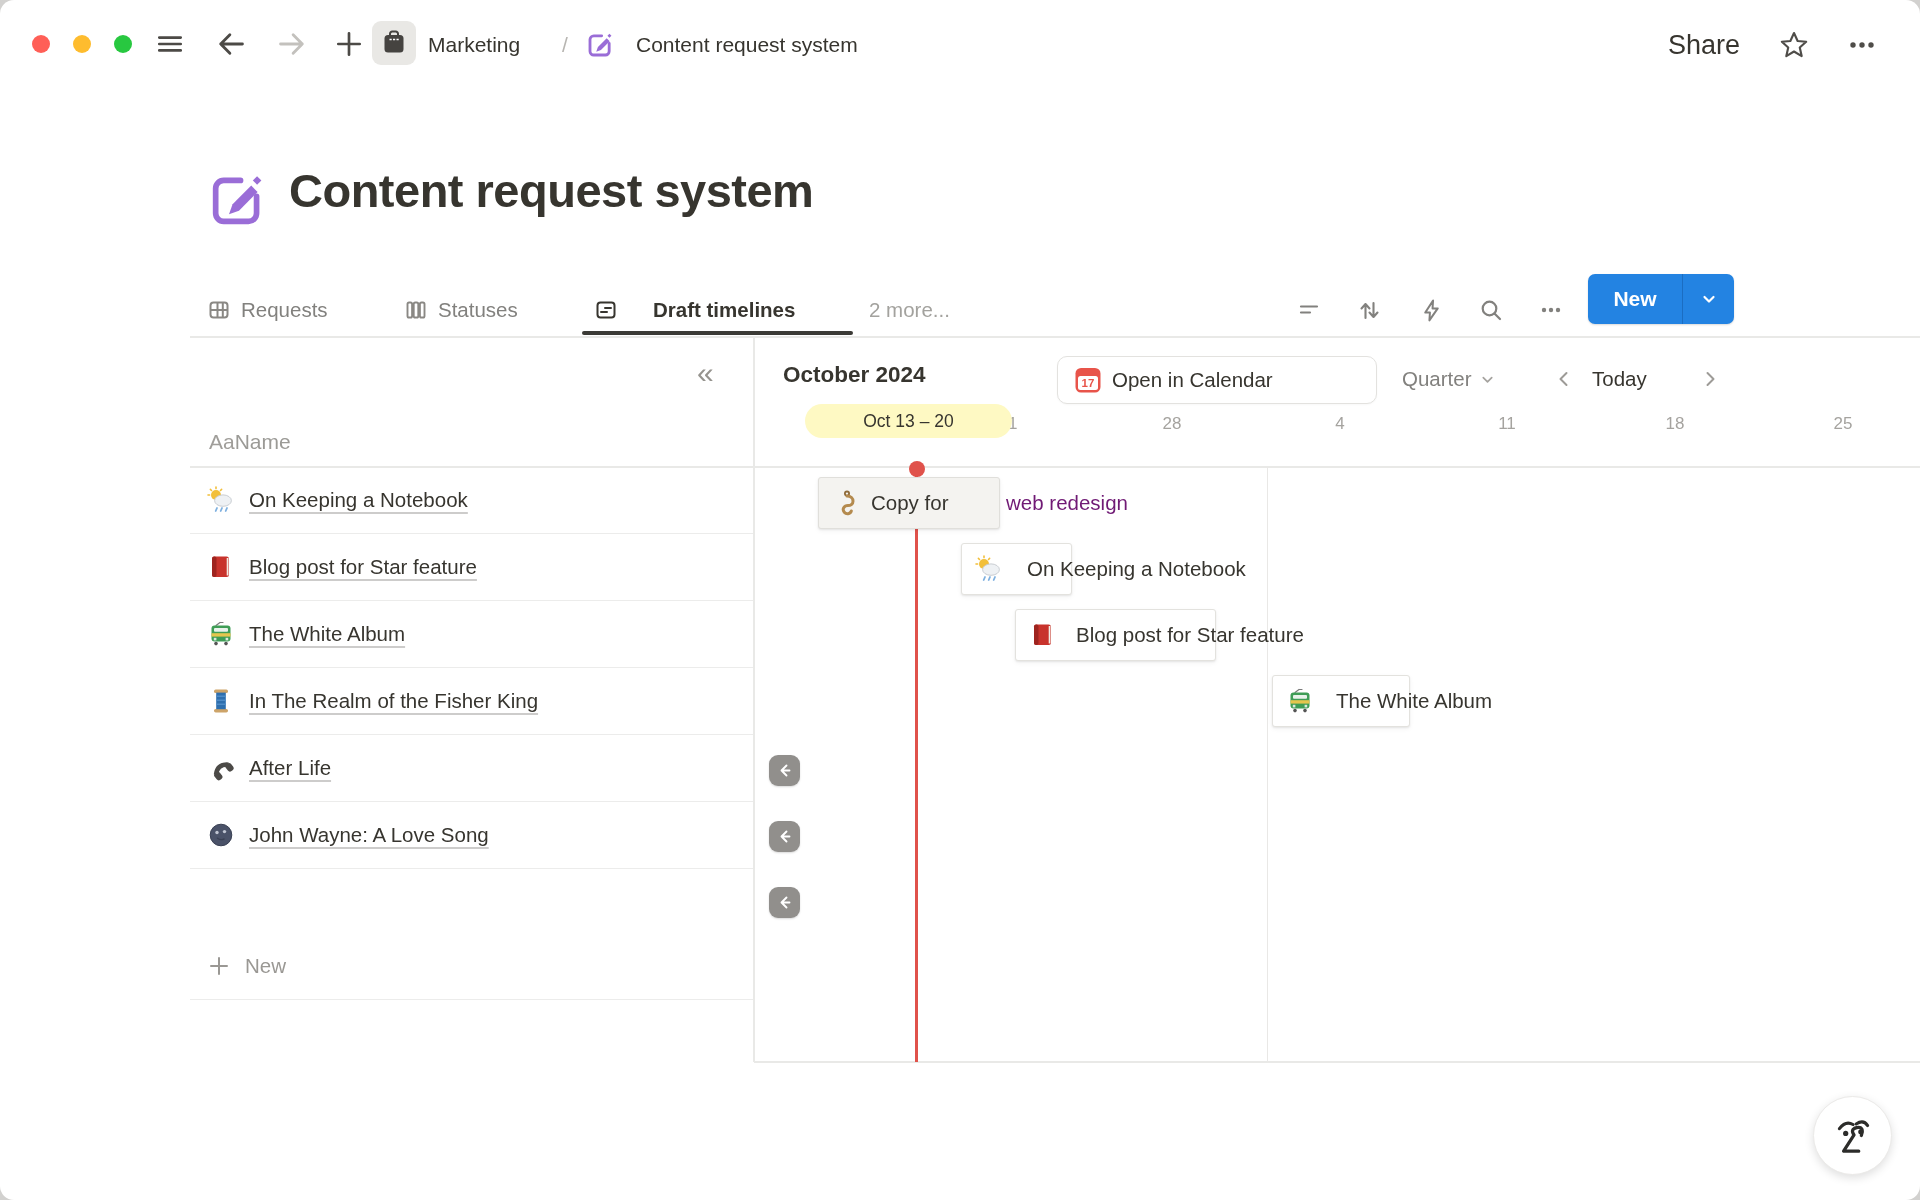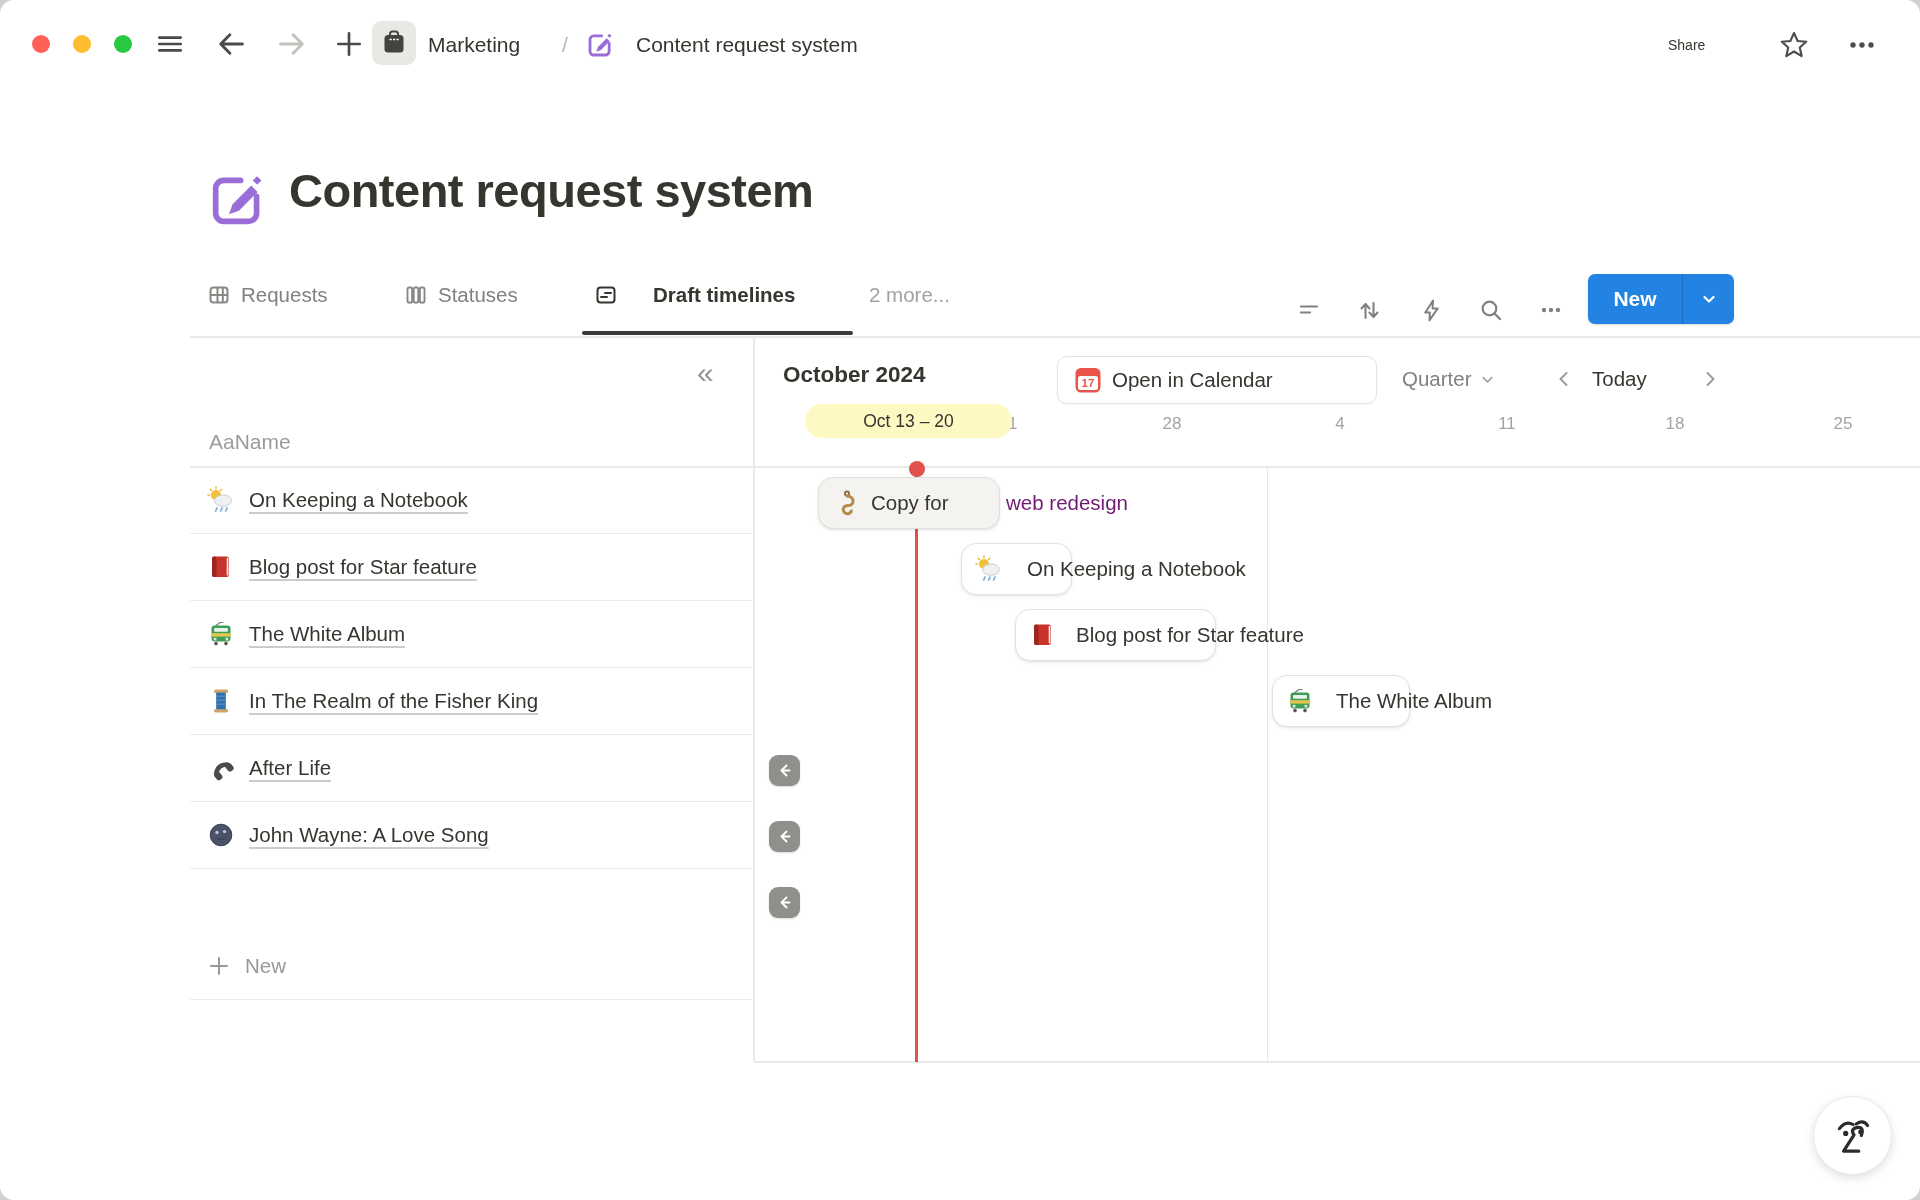--- a/index.html
+++ b/index.html
@@ -9,21 +9,21 @@
   svg{display:block;}
   
   .dot{position:absolute;top:35px;width:18px;height:18px;border-radius:50%;}
   .navico{position:absolute;top:26px;width:36px;height:36px;display:flex;align-items:center;justify-content:center;cursor:pointer;}
   .crumb-chip{position:absolute;left:372px;top:21px;width:44px;height:44px;border-radius:9px;background:#e9e8e5;display:flex;align-items:center;justify-content:center;}
   .crumb-txt{position:absolute;top:0;height:90px;display:flex;align-items:center;font-size:21px;color:#37352f;}
   .topbar-right{position:absolute;top:0;height:90px;display:flex;align-items:center;color:#4f4d49;}
   
   .page-title{position:absolute;left:289px;top:163px;font-size:47px;font-weight:700;color:#37352f;letter-spacing:-0.5px;}
   
-  .tab{position:absolute;top:283px;height:53px;display:flex;align-items:flex-start;gap:10px;font-size:20.5px;color:#82817e;cursor:pointer;}
+  .tab{position:absolute;top:283px;height:53px;display:flex;align-items:center;gap:10px;font-size:20.5px;color:#82817e;cursor:pointer;}
   .tab.active{color:#37352f;font-weight:600;}
   .tab-underline{position:absolute;left:582px;top:331px;width:271px;height:4px;background:#3b3a36;border-radius:2px;}
   .tabs-border{position:absolute;left:190px;right:0;top:336px;height:1.5px;background:#e9e9e7;}
   .toolico{position:absolute;top:292px;width:36px;height:36px;display:flex;align-items:center;justify-content:center;cursor:pointer;}
   .new-btn{position:absolute;left:1588px;top:274px;width:146px;height:50px;border-radius:7px;background:#2383e2;display:flex;color:#fff;cursor:pointer;box-shadow:0 1px 2px rgba(0,0,0,.15);}
   .new-btn .nb-main{width:94px;display:flex;align-items:center;justify-content:center;font-size:21px;font-weight:600;border-right:1px solid #1b6dc2;}
   .new-btn .nb-chev{flex:1;display:flex;align-items:center;justify-content:center;}
   
   .collapse{position:absolute;left:697px;top:356px;font-size:30px;color:#96948f;cursor:pointer;}
   .col-head{position:absolute;left:209px;top:418px;height:47px;display:flex;align-items:center;font-size:21px;color:#a09e9a;}
@@ -47,21 +47,21 @@
   .quarter{position:absolute;left:1402px;top:356px;height:46px;display:flex;align-items:center;gap:8px;font-size:20.5px;color:#82817e;cursor:pointer;}
   .navchev{position:absolute;top:356px;height:46px;display:flex;align-items:center;font-size:30px;color:#8f8d89;cursor:pointer;}
   .today{position:absolute;left:1592px;top:356px;height:46px;display:flex;align-items:center;font-size:20.5px;color:#37352f;cursor:pointer;}
   
   .week-label{position:absolute;top:414px;width:80px;text-align:center;font-size:17px;color:#a5a39f;z-index:1;}
   .range-pill{position:absolute;left:805px;top:404px;width:207px;height:34px;border-radius:17px;background:#fef9c3;display:flex;align-items:center;justify-content:center;font-size:17.5px;color:#37352f;z-index:2;}
   .gridline{position:absolute;left:1267px;top:467px;width:1px;height:595px;background:#e9e8e6;}
   .tl-bottom{position:absolute;left:754px;right:0;top:1061px;height:1.5px;background:#e9e9e7;}
   .today-line{position:absolute;left:915px;top:469px;width:2.5px;height:593px;background:#e0524b;z-index:2;}
   .today-dot{position:absolute;left:909px;top:461px;width:16px;height:16px;border-radius:50%;background:#e0524b;z-index:3;}
-  .tl-bar{position:absolute;height:52px;background:#fff;border:1.5px solid #e3e2de;border-radius:15px;display:flex;align-items:center;z-index:3;cursor:pointer;
+  .tl-bar{position:absolute;height:52px;background:#fff;border:1.5px solid #e3e2de;border-radius:3px;display:flex;align-items:center;z-index:3;cursor:pointer;
     box-shadow:0 1px 2px rgba(15,15,15,.07),0 2px 5px rgba(15,15,15,.05);box-sizing:border-box;overflow:hidden;}
   .tl-bar.drag{background:#f4f3f0;border-color:#e0dfdb;}
   .tl-bar .emoji{margin-left:13px;}
   .tl-bar .lbl{margin-left:11px;font-size:20.5px;font-weight:500;color:#37352f;white-space:nowrap;}
   .tl-text{position:absolute;height:52px;display:flex;align-items:center;font-size:20.5px;font-weight:500;color:#37352f;white-space:nowrap;z-index:4;}
   .tl-ghost{position:absolute;height:52px;display:flex;align-items:center;font-size:20.5px;font-weight:400;color:#701a75;white-space:nowrap;z-index:1;}
   .chip{position:absolute;left:769px;width:31px;height:31px;border-radius:9px;background:#918f8c;color:#fff;display:flex;align-items:center;justify-content:center;font-size:17px;cursor:pointer;z-index:3;box-shadow:0 1px 2px rgba(0,0,0,.15);}
   
   .face-btn{position:absolute;left:1813px;top:1096px;width:77px;height:77px;border-radius:50%;background:#fff;border:1px solid #ebeae8;box-shadow:0 3px 10px rgba(0,0,0,.13);display:flex;align-items:center;justify-content:center;cursor:pointer;}
 </style>
@@ -118,21 +118,21 @@
     <span>
         <svg width="30" height="30" viewBox="0 0 36 36">
           <path d="M20 7H10.5A4.5 4.5 0 0 0 6 11.5v14A4.5 4.5 0 0 0 10.5 30h14A4.5 4.5 0 0 0 29 25.5V16" fill="none" stroke="#9a6dd7" stroke-width="3.4" stroke-linecap="round"></path>
           <path d="M13.5 26l2-5.6L26 9.9l3.6 3.6-10.5 10.5-5.6 2z" fill="#9a6dd7"></path>
           <path d="M29.3 4.6l2.4 2.4-2.4 2.4-2.4-2.4z" fill="#9a6dd7"></path>
         </svg>
       </span>
   </div>
   <div class="crumb-txt" style="left:636px;">Content request system</div>
 
-  <div class="topbar-right" style="left:1668px;font-size:14px;color:#37352f;">Share</div>
+  <div class="topbar-right" style="left:1668px;font-size:27px;color:#37352f;">Share</div>
   <div class="topbar-right" style="left:1778px;">
     <span>
         <svg width="32" height="32" viewBox="0 0 30 30">
           <path d="M15 3.8l3.4 7.4 8 .8-6 5.4 1.8 8-7.2-4.3-7.2 4.3 1.8-8-6-5.4 8-.8z" fill="none" stroke="#4f4d49" stroke-width="2" stroke-linejoin="round"></path>
         </svg>
       </span>
   </div>
   <div class="topbar-right" style="left:1845px;">
     <span>
         <svg width="34" height="34" viewBox="0 0 34 34">

